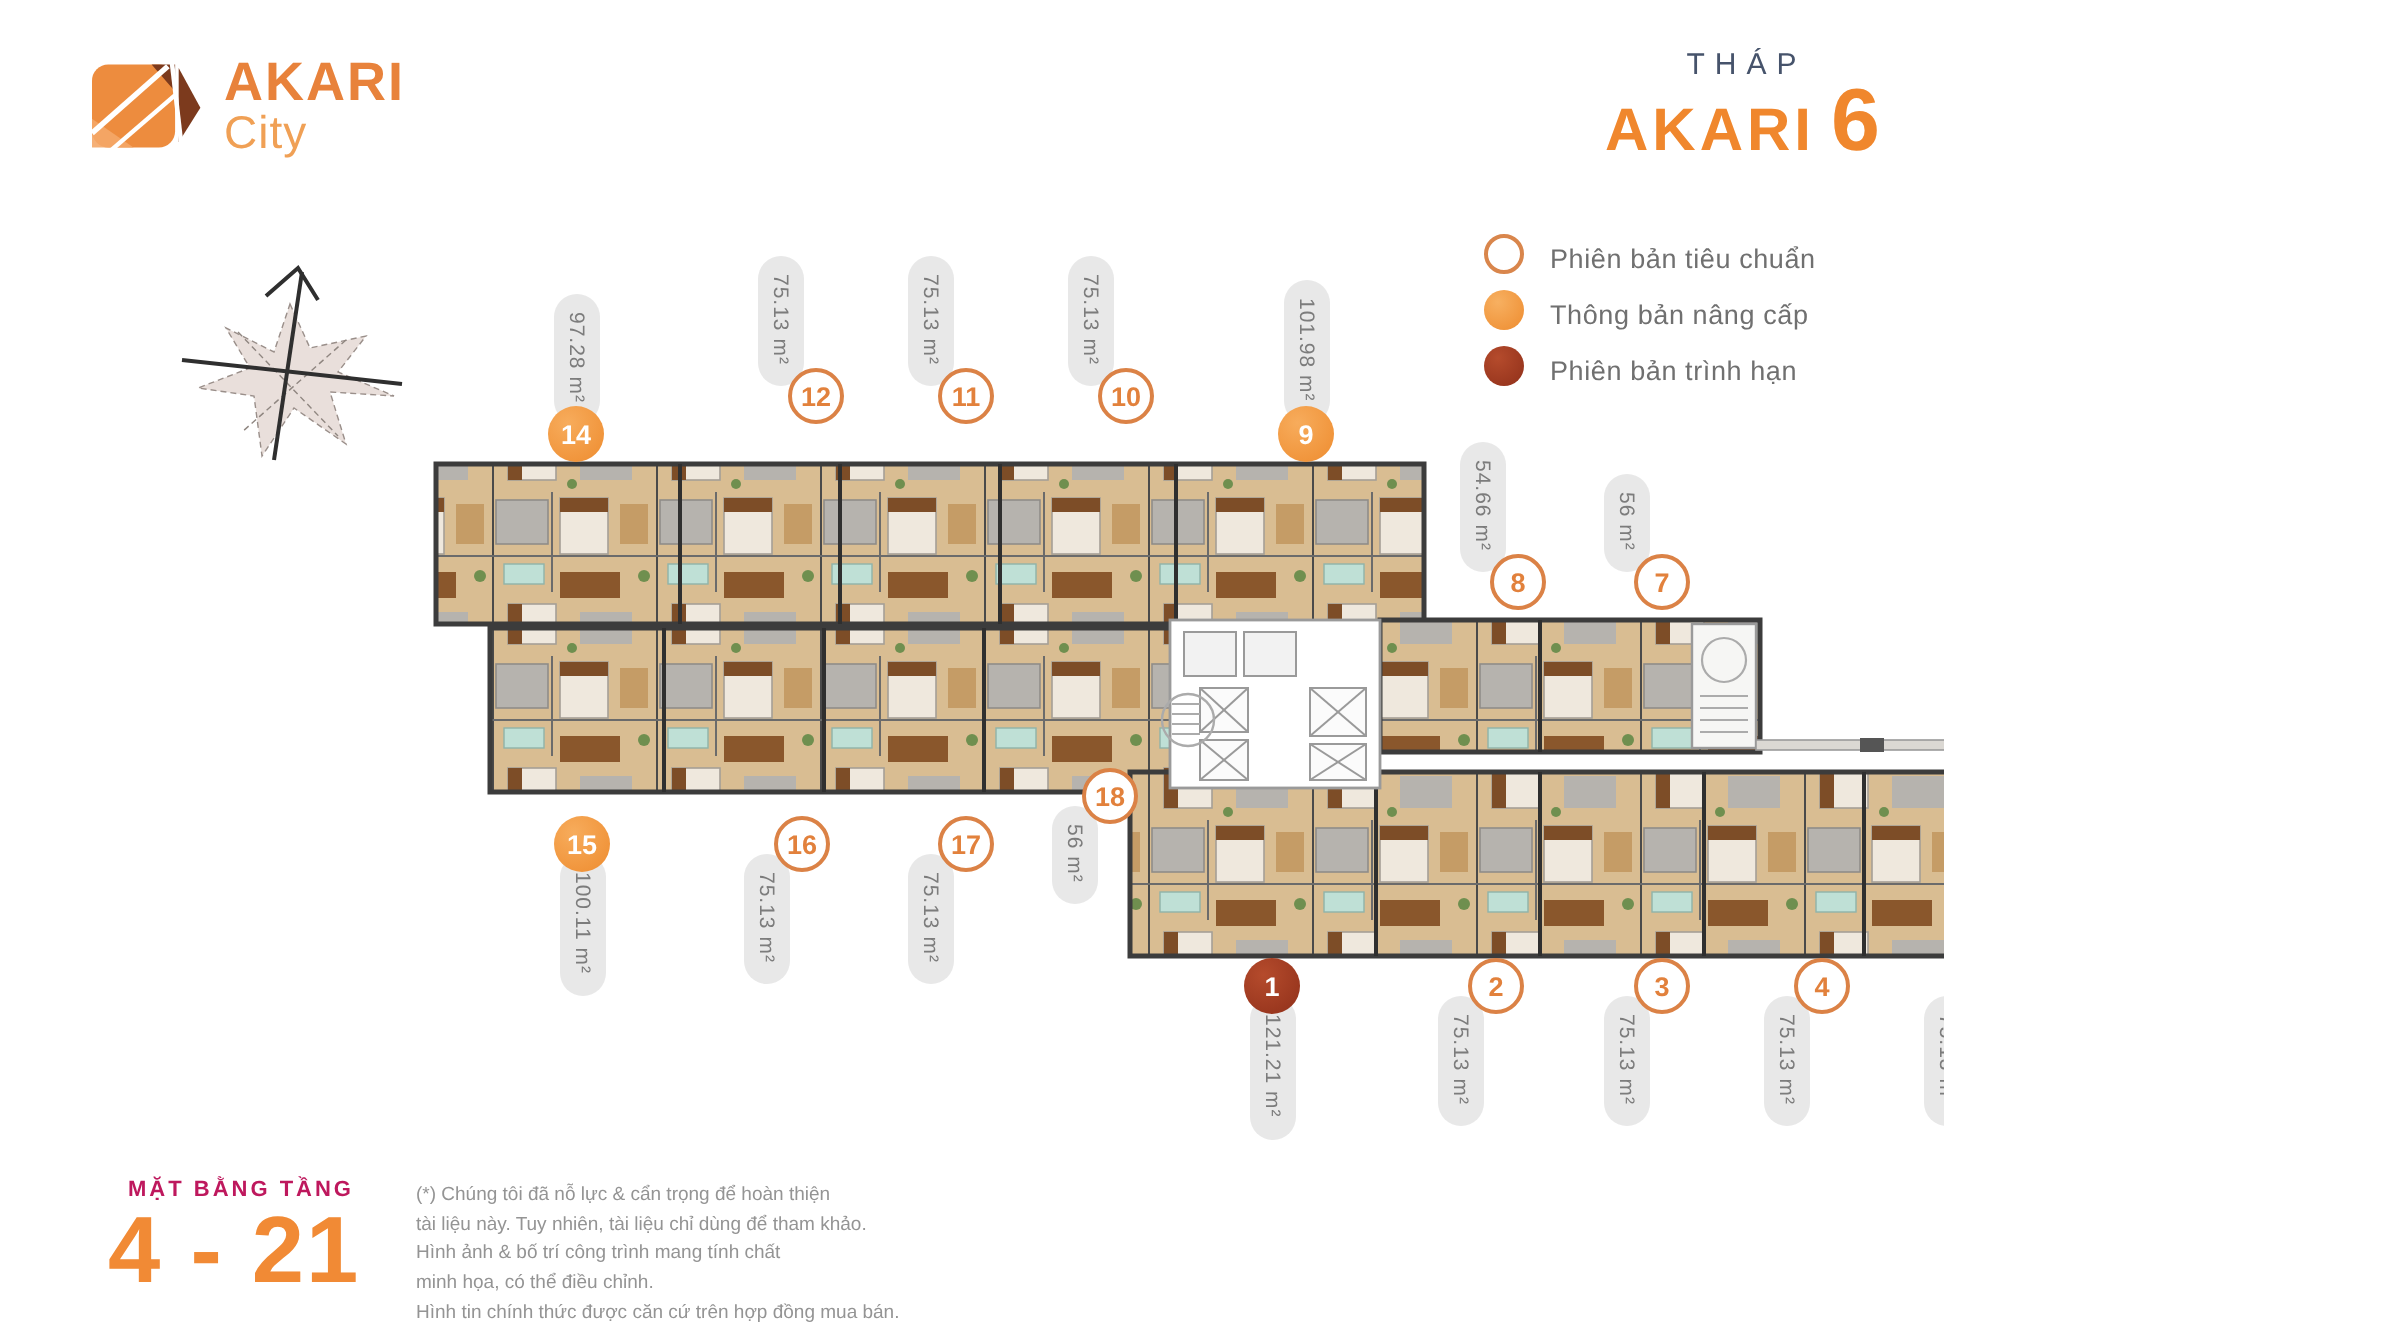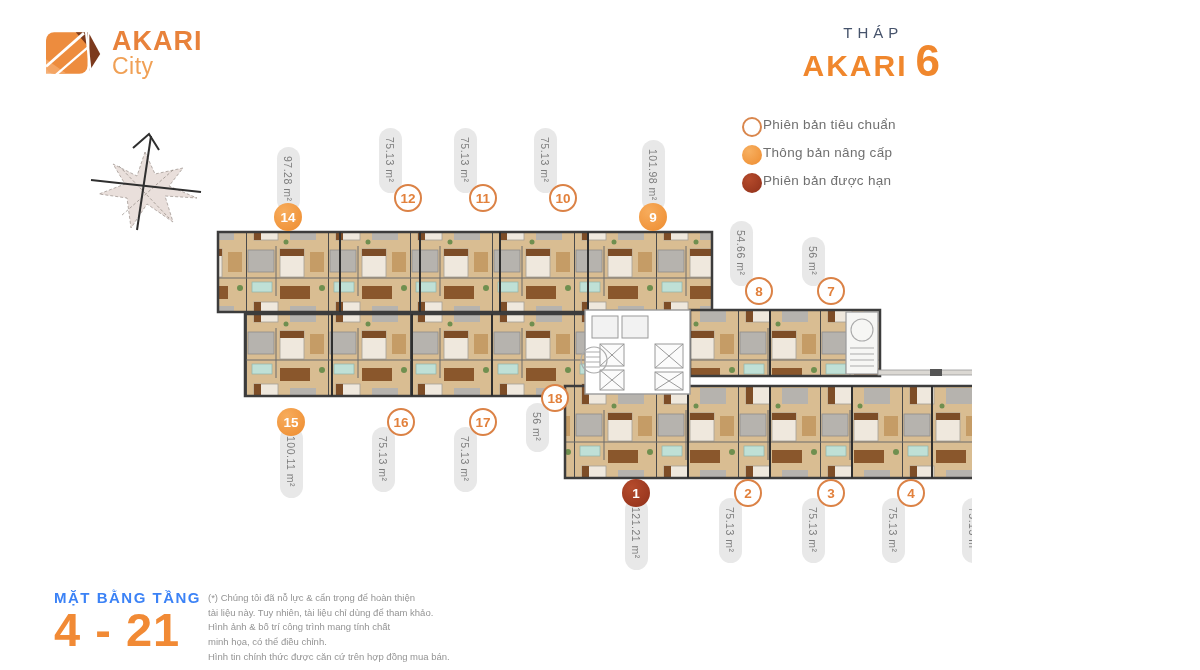--- a/index.html
+++ b/index.html
@@ -14,30 +14,30 @@
   .logo-city  { font-size:23px; color:#F0A055; letter-spacing:0.5px; }
 
   .tower { position:absolute; right:32px; top:24px; text-align:center; }
   .tower-thap { font-size:15px; letter-spacing:5px; color:#46536B; padding-left:4px; }
   .tower-line { display:flex; align-items:baseline; justify-content:center; gap:8px; }
   .tower-akari { font-size:30px; font-weight:bold; color:#F0872D; letter-spacing:2px; }
   .tower-num { font-size:44px; font-weight:bold; color:#F0872D; line-height:0.9; }
 
   
   .legend { position:absolute; left:742px; top:117px; display:flex; flex-direction:column; gap:8px; }
-  .legend-row { display:flex; align-items:flex-start; gap:1px; height:20px; }
+  .legend-row { display:flex; align-items:flex-end; gap:13px; height:20px; }
   .dot { width:20px; height:20px; border-radius:50%; flex:0 0 auto; }
   .dot.standard { background:#fff; border:2px solid #D9864C; }
   .dot.upgrade  { background:radial-gradient(circle at 35% 30%, #F7B061, #EE8C2F); }
   .dot.limited  { background:radial-gradient(circle at 35% 30%, #B54B2C, #90301A); }
   .legend-label { font-size:13.5px; color:#707070; letter-spacing:0.3px; }
 
   
   .floor-title { position:absolute; left:54px; top:589px; }
-  .floor-label { font-size:15px; font-weight:bold; color:#3b82f6; letter-spacing:1.5px; }
+  .floor-label { font-size:11px; font-weight:bold; color:#be185d; letter-spacing:1.5px;margin-left:10px; }
   .floor-range { font-size:47px; font-weight:bold; color:#F18A35; letter-spacing:1px; line-height:1.0; }
   .disclaimer { position:absolute; left:208px; top:591px; font-size:9.5px; 
                 color:#949494; line-height:1.55; }
 
   
   .unit { position:absolute; display:flex; flex-direction:column; align-items:center;
           transform:translateX(-50%); }
   .pill { writing-mode:vertical-rl; background:#E8E8E8; color:#7C7C7C; border-radius:12px;
           padding:9px 0 11px; width:23px; display:flex; align-items:center; justify-content:center;
           font-size:10.5px; letter-spacing:0.5px; position:relative; z-index:1; }
@@ -96,21 +96,21 @@
     <div class="legend-row">
       <span class="dot standard"></span>
       <span class="legend-label">Phiên bản tiêu chuẩn</span>
     </div>
     <div class="legend-row">
       <span class="dot upgrade"></span>
       <span class="legend-label">Thông bản nâng cấp</span>
     </div>
     <div class="legend-row">
       <span class="dot limited"></span>
-      <span class="legend-label">Phiên bản được hạn</span>
+      <span class="legend-label">Phiên bản trình hạn</span>
     </div>
   </div>
 
   <svg class="minimap" width="210" height="135" viewBox="0 0 210 135">
     <g fill="#E4E4E4" stroke="#CFCFCF" stroke-width="0.6">
       <g>
         <rect x="50" y="13" width="11" height="11"></rect>
           <rect x="62" y="13" width="11" height="11"></rect>
           <rect x="74" y="13" width="11" height="11"></rect>
           <rect x="86" y="13" width="11" height="11"></rect>

